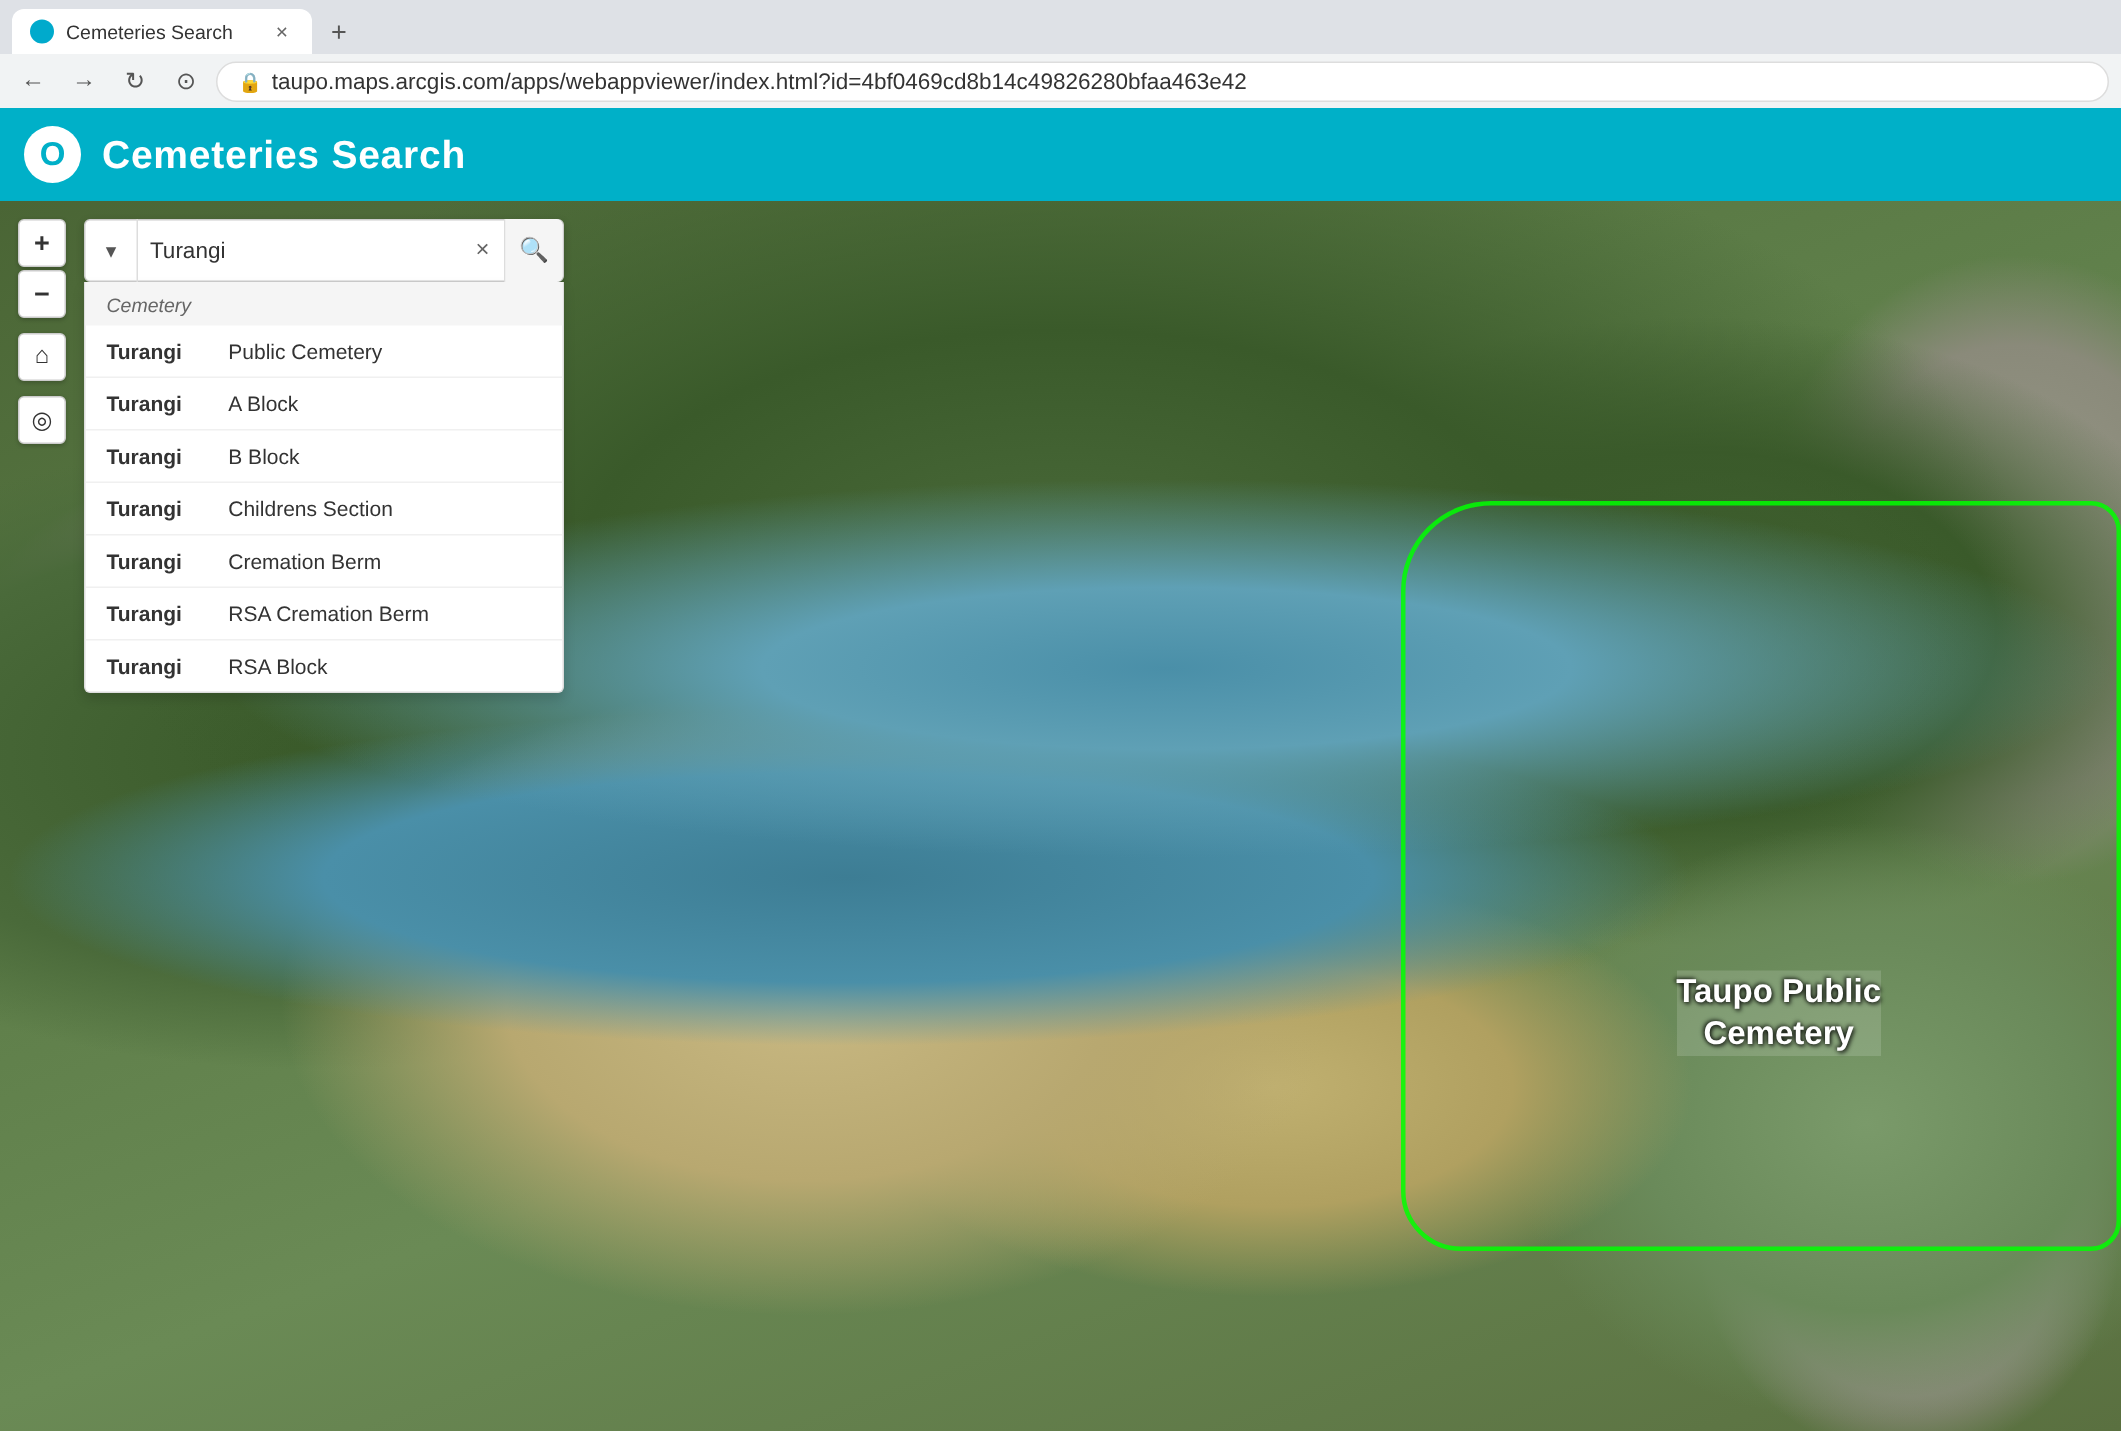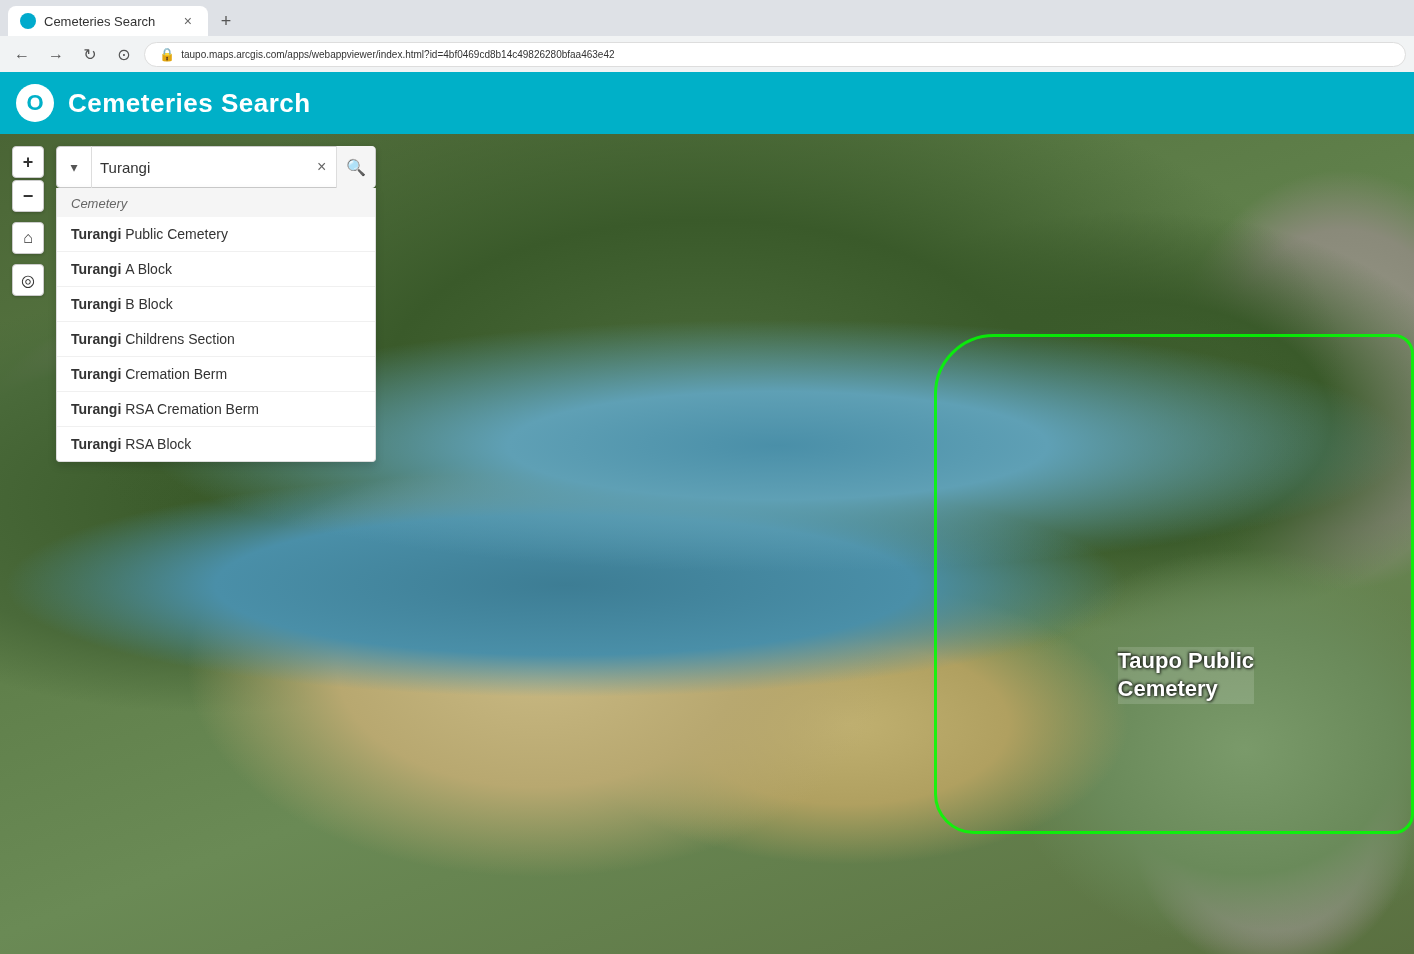--- a/index.html
+++ b/index.html
@@ -137,21 +137,21 @@
     .map-label {
       position: absolute;
       background: rgba(255,255,255,0.15);
       color: #fff;
       font-size: 22px;
       font-weight: bold;
       text-shadow: 1px 1px 3px rgba(0,0,0,0.8), -1px -1px 3px rgba(0,0,0,0.8);
       right: 160px;
       bottom: 250px;
       line-height: 1.3;
-      text-align: left;
+      text-align: center;
     }
 
     
     .cemetery-outline {
       position: absolute;
       right: 0;
       bottom: 120px;
       width: 480px;
       height: 500px;
       border: 3px solid #00ff00;
@@ -271,20 +271,21 @@
       border-bottom: 1px solid #f0f0f0;
       display: flex;
       align-items: center;
     }
     .dropdown-item:last-child { border-bottom: none; }
     .dropdown-item .bold-part {
       font-weight: bold;
     }
     .dropdown-item .normal-part {
       font-weight: normal;
+      padding-left: 27px;
     }
   </style>
 </head>
 <body>
 
 <div>
 
   <div class="tab-bar">
     <div class="tab-active">
       <span class="tab-favicon"></span>
@@ -294,21 +295,21 @@
     <div class="new-tab-btn">+</div>
   </div>
 
   <div class="address-bar-row">
     <div class="nav-btn">←</div>
     <div class="nav-btn">→</div>
     <div class="nav-btn">↻</div>
     <div class="nav-btn">⊙</div>
     <div class="address-field">
       <span class="lock-icon">🔒</span>
-      <span style="font-size:10px;color:#333;">taupo.maps.arcgis.com/apps/webappviewer/index.html?id=4bf0469cd8b14c49826280bfaa463e42</span>
+      <span style="font-size:15px;color:#333;">taupo.maps.arcgis.com/apps/webappviewer/index.html?id=4bf0469cd8b14c49826280bfaa463e42</span>
     </div>
   </div>
 </div>
 
 <div class="app-header">
   <div class="app-logo">
     <span style="font-size:22px; color:#00b0c8; font-weight:900;">O</span>
   </div>
   <span class="app-title">Cemeteries Search</span>
 </div>

